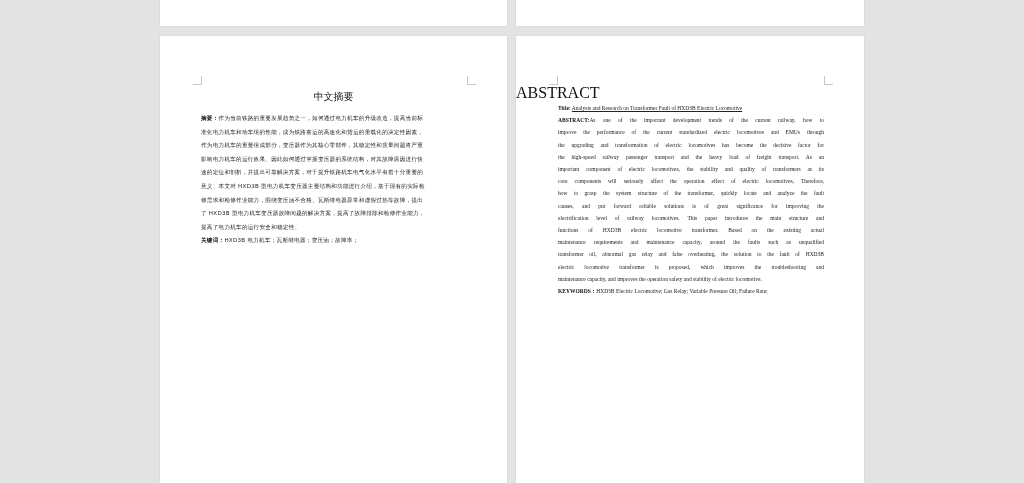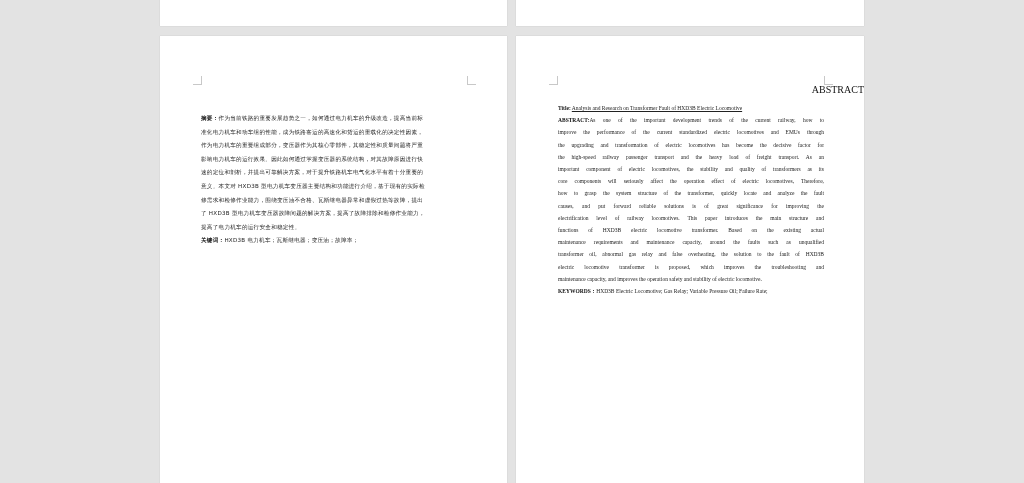--- a/index.html
+++ b/index.html
@@ -26,42 +26,43 @@
     }
     .cn-body {
       position:absolute; left:41px; width:266px; top:76px;
       font-family:"DejaVu Sans", sans-serif; font-size:5.6px; line-height:13.6px; color:#222;
       text-align:justify; letter-spacing:0.25px;
     }
     .cn-body b { font-weight:bold; color:#111; }
     .cn-line { white-space:nowrap; overflow:hidden; display:block; }
 
     .title-en {
-      position:absolute; left:0; right:0; top:48px; text-align:right;
-      font-family:"Liberation Serif", serif; font-size:10px; color:#111;
+      position:absolute; left:0; right:0; top:48px; text-align:left;
+      font-family:"Liberation Serif", serif; font-size:16px; color:#111;
     }
     .en-body {
       position:absolute; left:42px; width:266px; top:66px;
       font-family:"Liberation Serif", serif; font-size:5.5px; line-height:12.2px; color:#222;
     }
     .en-line { display:block; white-space:nowrap; overflow:hidden; text-align:justify; text-align-last:justify; }
     .en-line.last { text-align-last:left; }
     .en-body b { font-weight:bold; color:#111; }
     .uline { text-decoration:underline; }
   </style>
 </head>
 <body>
 
 <div class="page top-left"></div>
 <div class="page top-right"></div>
 
 <div class="page main-left">
   <div class="corner tl" style="left:33px; top:40px;"></div>
   <div class="corner tr" style="left:307px; top:40px;"></div>
 
+  <div class="title-cn">中文摘要</div>
 
   <div class="cn-body">
     <span class="cn-line"><b>摘要：</b><span>作为当前铁路的重要发展趋势之一，如何通过电力机车的升级改造，提高当前标</span></span>
     <span class="cn-line">准化电力机车和动车组的性能，成为铁路客运的高速化和货运的重载化的决定性因素，</span>
     <span class="cn-line">作为电力机车的重要组成部分，变压器作为其核心零部件，其稳定性和质量问题将严重</span>
     <span class="cn-line">影响电力机车的运行效果。因此如何通过掌握变压器的系统结构，对其故障原因进行快</span>
     <span class="cn-line">速的定位和剖析，并提出可靠解决方案，对于提升铁路机车电气化水平有着十分重要的</span>
     <span class="cn-line">意义。本文对 HXD3B 型电力机车变压器主要结构和功能进行介绍，基于现有的实际检</span>
     <span class="cn-line">修需求和检修作业能力，围绕变压油不合格、瓦斯继电器异常和虚假过热等故障，提出</span>
     <span class="cn-line">了 HXD3B 型电力机车变压器故障问题的解决方案，提高了故障排除和检修作业能力，</span>

